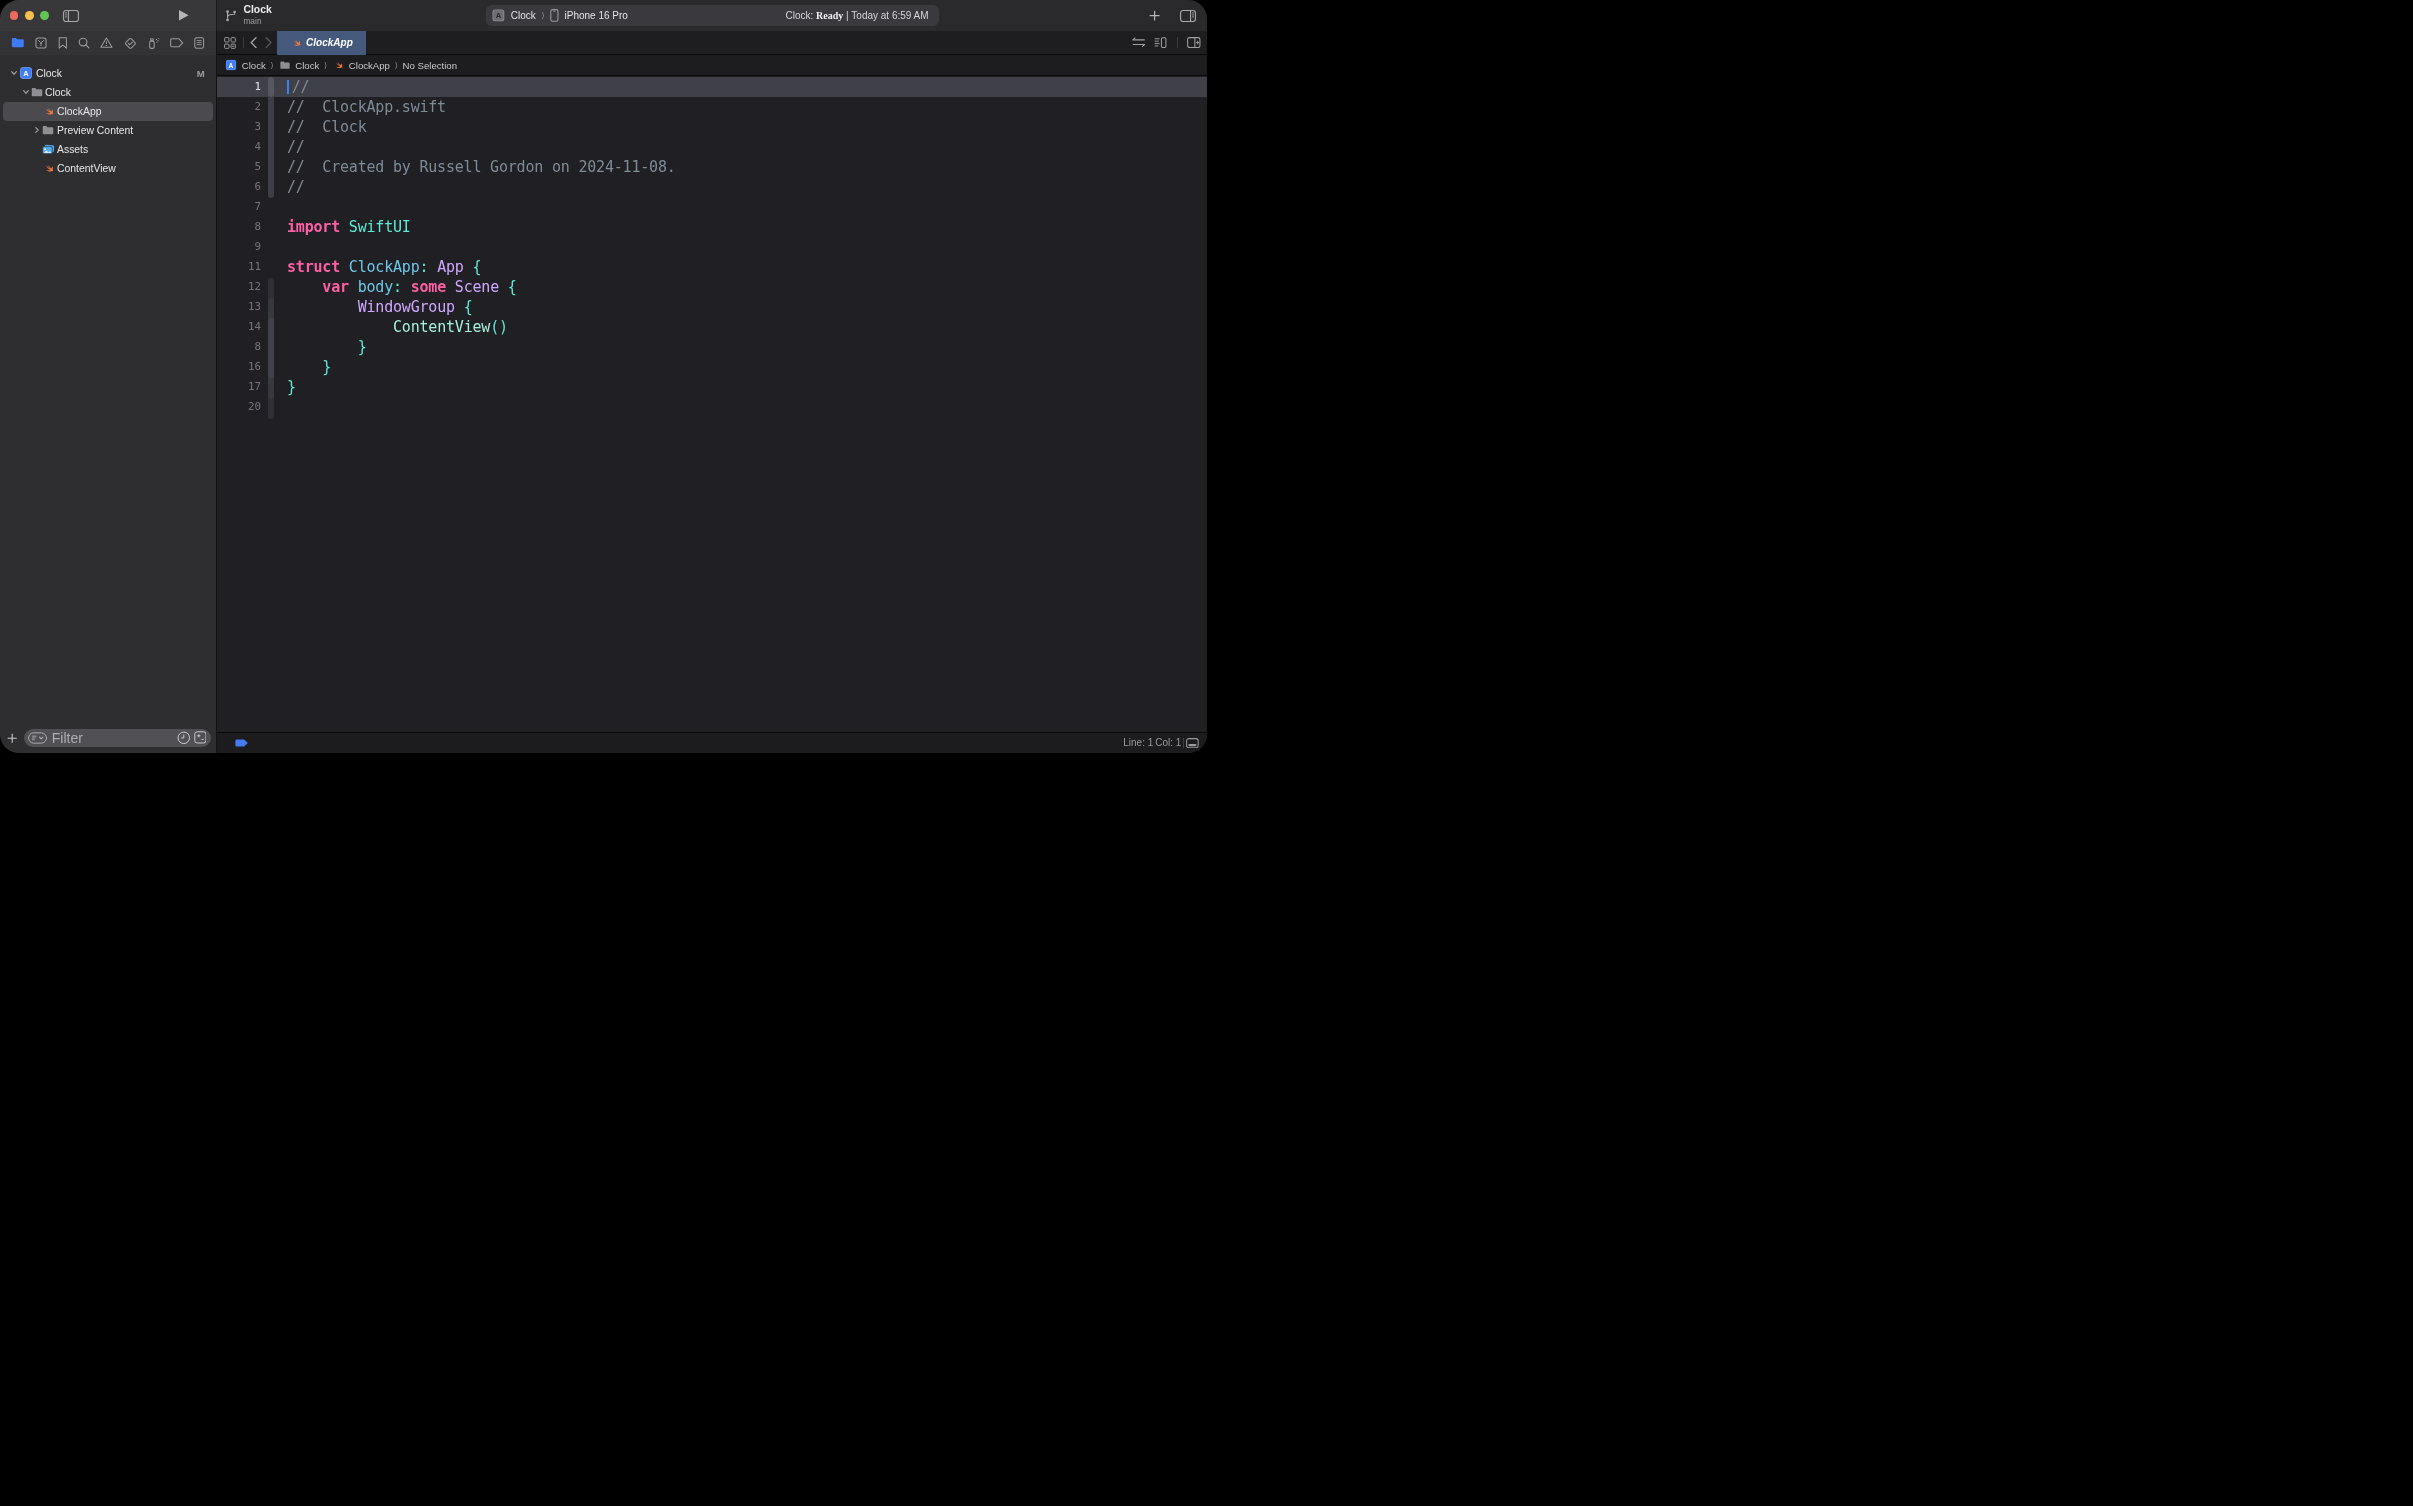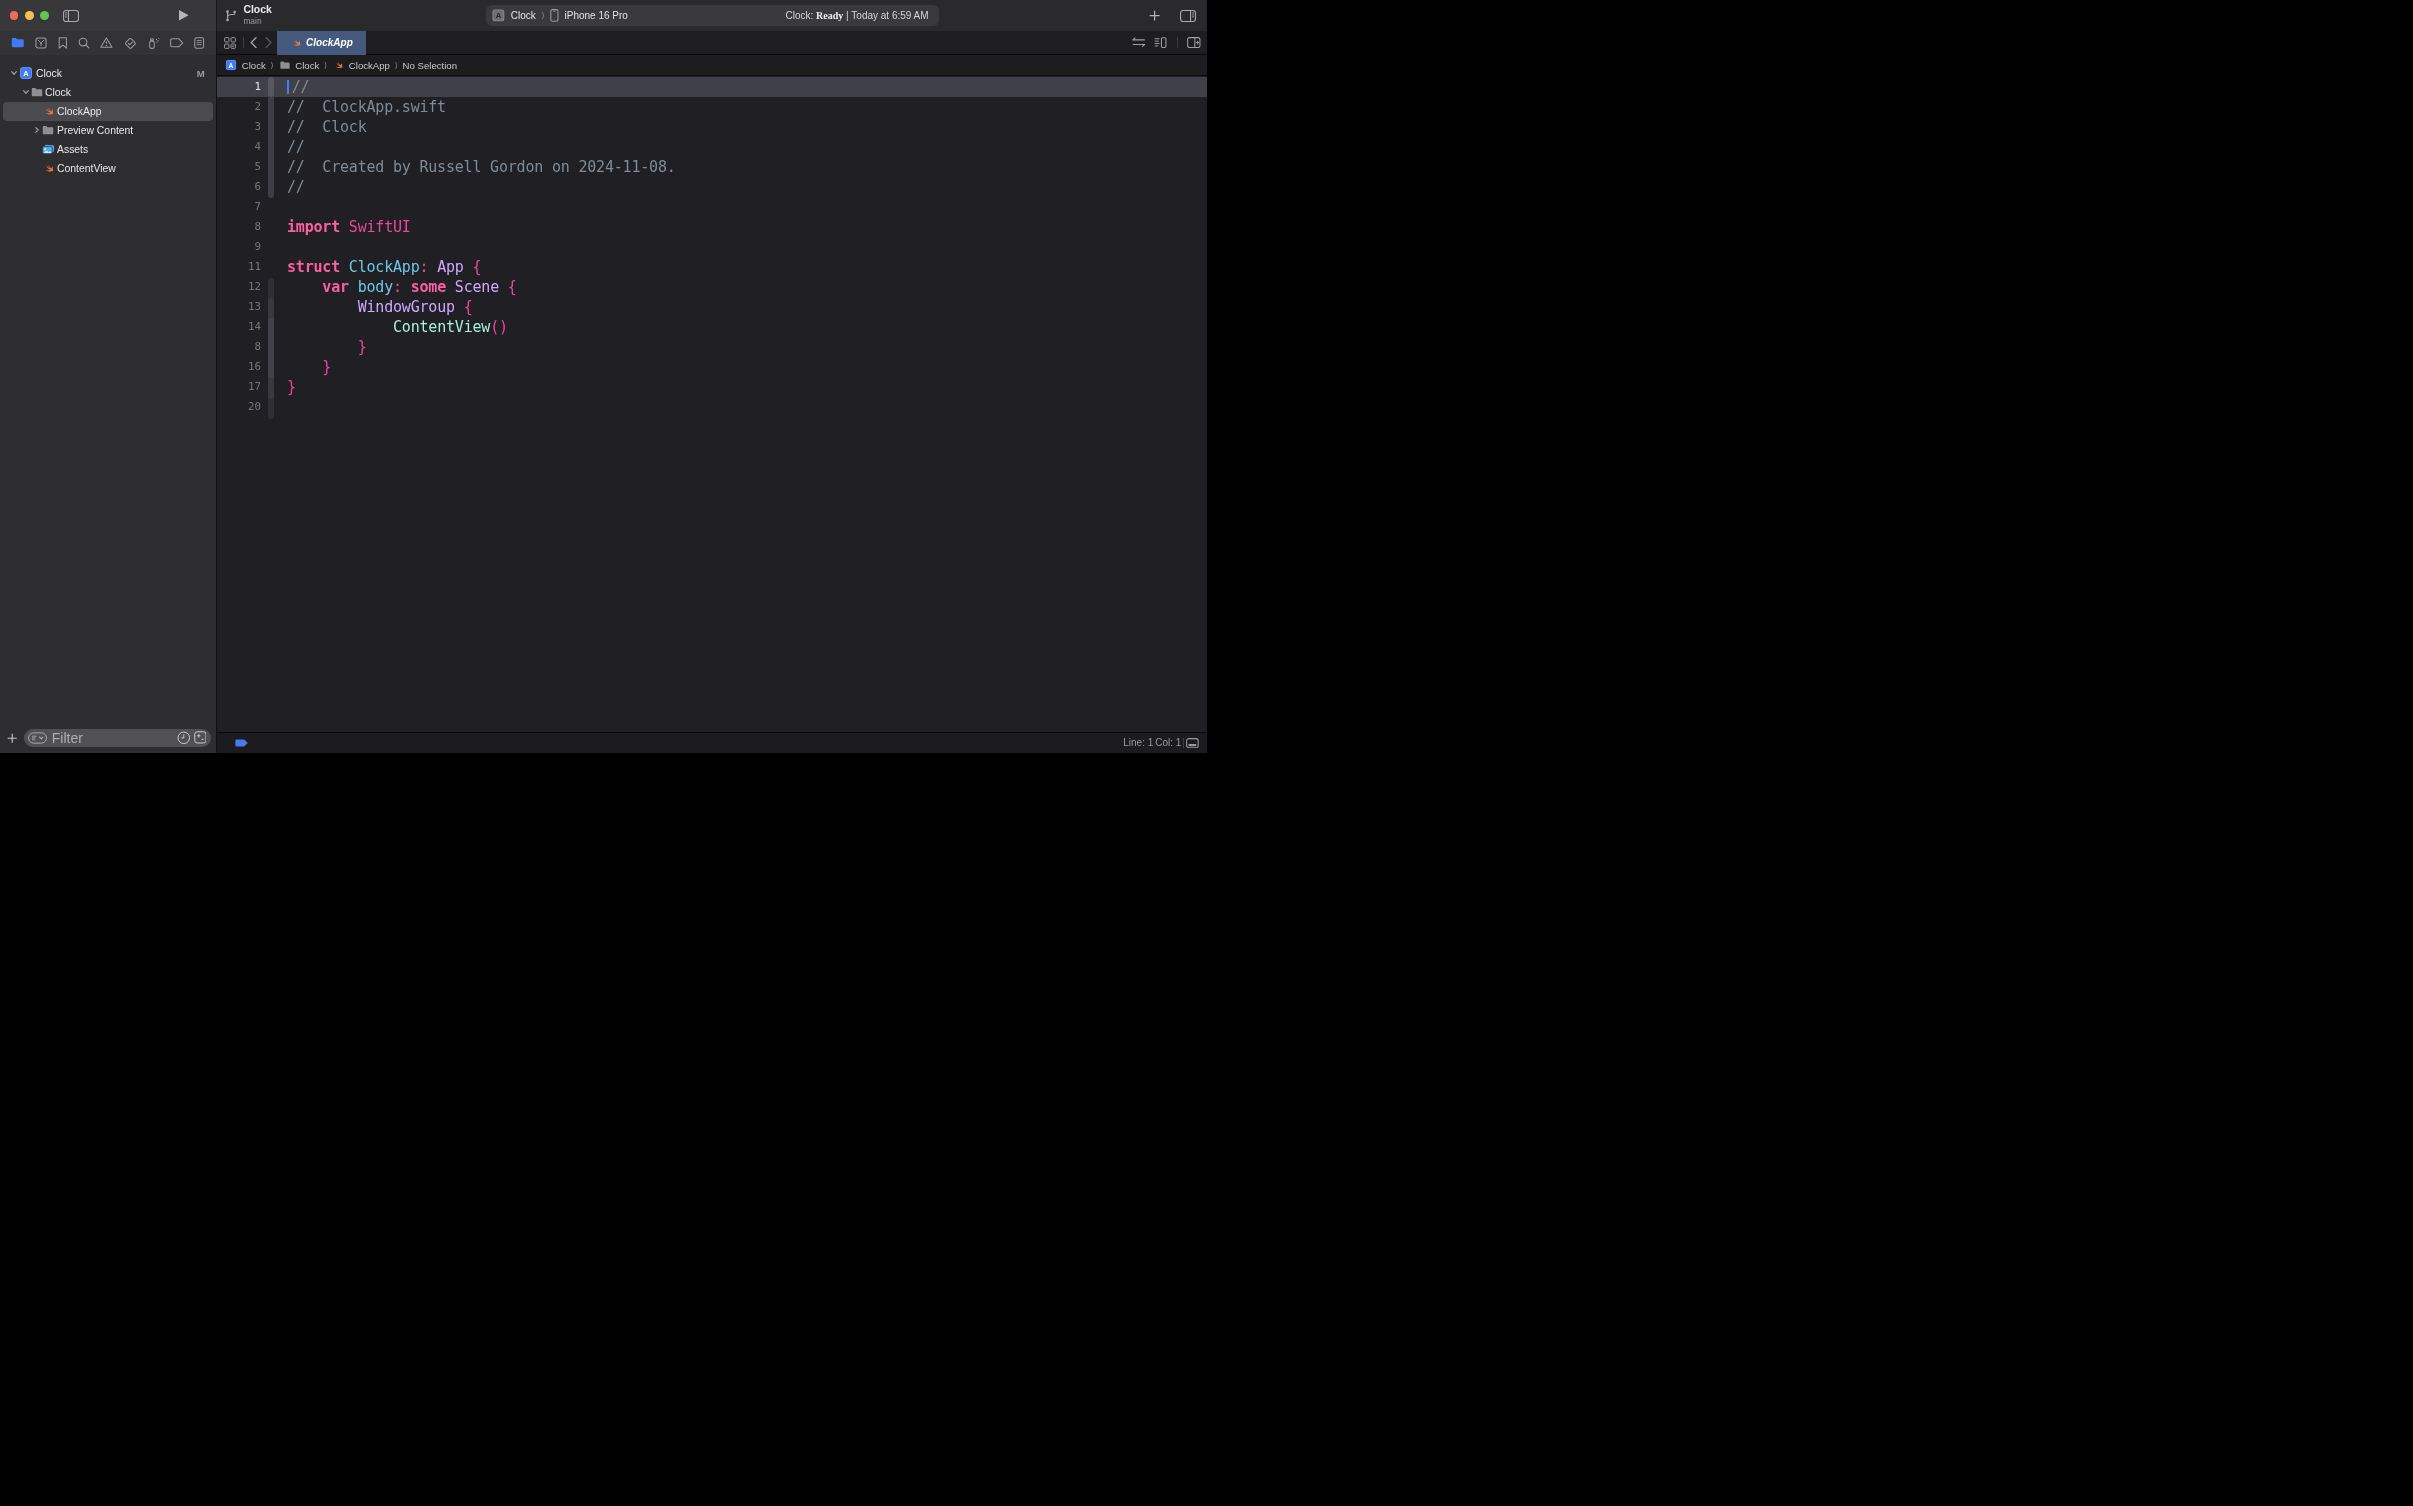--- a/index.html
+++ b/index.html
@@ -1,18 +1,18 @@
 <!DOCTYPE html>
 <html style="font-size:12.8px"><head>
 <meta charset="utf-8">
 <style>
   * { margin:0; padding:0; box-sizing:border-box; }
   html,body { width:1207px; height:753px; background:#000; overflow:hidden;
     font-family:"Liberation Sans", sans-serif; -webkit-font-smoothing:antialiased; }
-  .window { position:relative; width:1207px; height:753px; border-radius:0; overflow:hidden; background:#1F1F24; }
+  .window { position:relative; width:1207px; height:753px; border-radius:19px; overflow:hidden; background:#1F1F24; }
 
   
   .titlebar { display:flex; height:31px; }
   .tb-left { position:relative; width:217px; background:#38383B; border-right:0.8px solid rgba(0,0,0,.55);
     display:flex; align-items:center; padding-left:9.6px; flex:none; }
   .traffic { display:flex; gap:6.4px; align-items:center; }
   .traffic span { width:8.8px; height:8.8px; border-radius:50%; display:inline-block; }
   .tl-close{ background:#EC6A5E; } .tl-min{ background:#F4BF4F; } .tl-zoom{ background:#61C454; }
   .tb-sidebar-toggle { margin-left:14.4px; display:flex; }
   .tb-play { position:absolute; right:27px; top:10.4px; }
@@ -63,21 +63,21 @@
 
   .code { position:relative; flex:1; overflow:hidden; padding-top:0.8px;
     font-family:"DejaVu Sans Mono", monospace; }
   .curline { position:absolute; left:0; right:0; top:0.8px; height:20px; background:#3F4048; }
   .ribbon { position:absolute; left:51px; width:6px; border-radius:3.2px; }
   .code-row { position:relative; height:20px; display:flex; align-items:center; }
   .gut { width:44px; flex:none; text-align:right; font-size:10.8px; color:#75757B; }
   .gut.cur { color:#E8E8EA; }
   .src { margin-left:26px; font-size:15px; font-weight:500; white-space:pre; color:#FFF; letter-spacing:-0.2px; }
   .tok-c { color:#7F8C98; } .tok-k { color:#FC5FA3; font-weight:bold; }
-  .tok-t { color:#6DC8E8; } .tok-o { color:#D0A8FF; } .tok-m { color:#A5F1DC; } .tok-p { color:#ec4899; }
+  .tok-t { color:#6DC8E8; } .tok-o { color:#D0A8FF; } .tok-m { color:#A5F1DC; } .tok-p { color:#5eead4; }
   .caret { display:inline-block; width:1.6px; height:14.4px; background:#3E7EF7; vertical-align:-2.4px; margin-right:3.2px; }
 
   .editor-status { height:21.5px; flex:none; background:#1C1C1F; border-top:0.8px solid rgba(0,0,0,.7);
     display:flex; align-items:center; padding:0 8px 0 17.6px; }
   .es-right { margin-left:auto; display:flex; align-items:center; gap:2px; font-size:10px; color:#9A9AA0; }
   .es-sep { width:0.8px; height:9.6px; background:#3C3C40; }
   svg { display:block; }
 </style>
 </head>
 <body>

